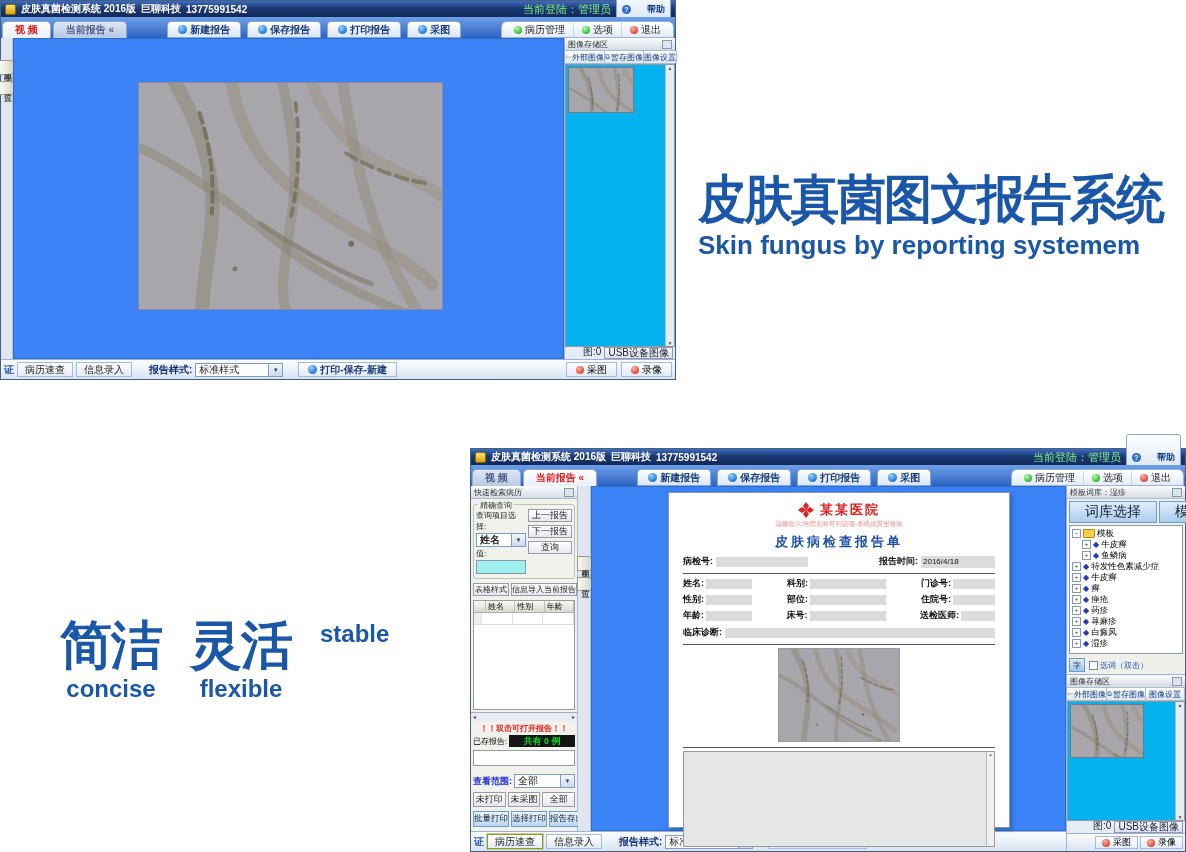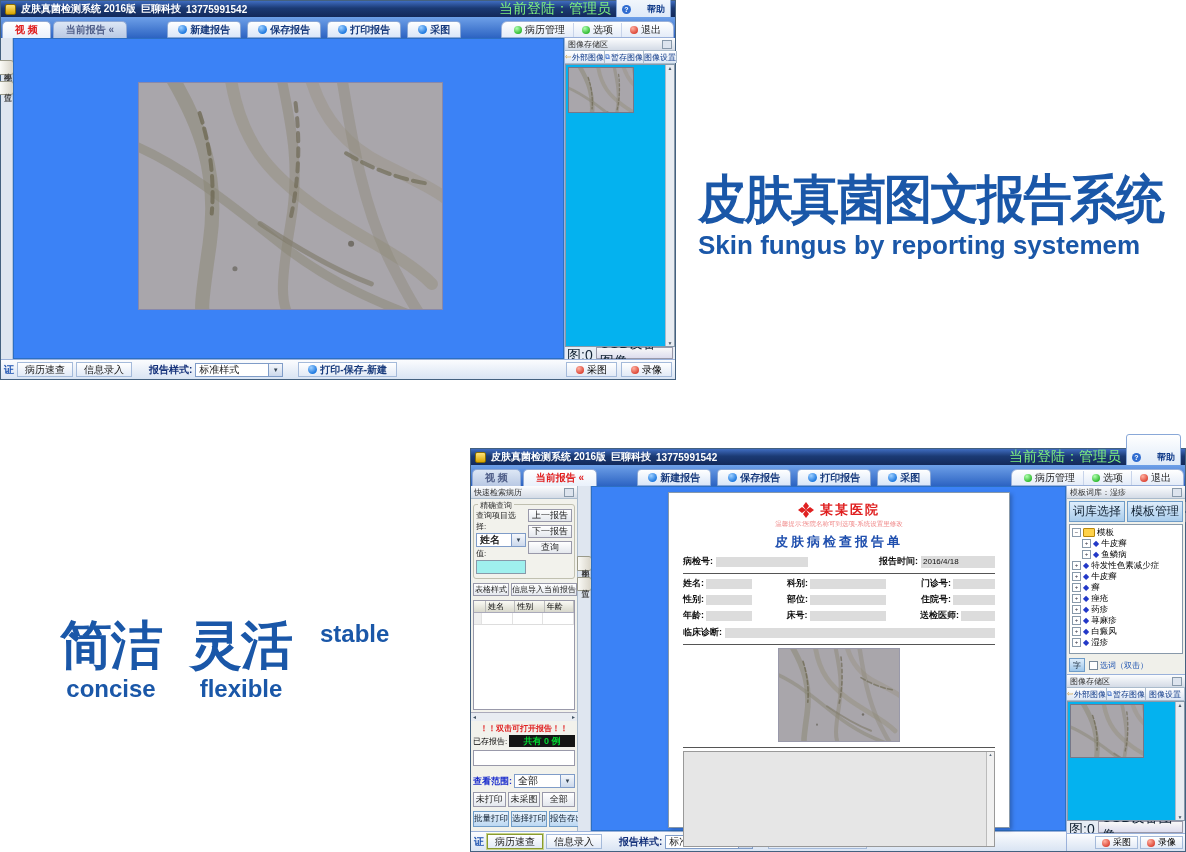--- a/index.html
+++ b/index.html
@@ -6,21 +6,21 @@
   .canvas{position:relative;width:1186px;height:852px;background:#fff;overflow:hidden;
           font-family:"Liberation Sans",sans-serif;-webkit-font-smoothing:antialiased;}
 
   
   .shot{position:absolute;display:flex;flex-direction:column;background:#eef3fa;
         border:1px solid #44617f;box-sizing:border-box;}
   .titlebar{height:16px;background:linear-gradient(#3f6cc0,#1b3a74 45%,#13295a);display:flex;
             align-items:center;gap:5px;padding:0 4px;color:#fff;font-size:10px;font-weight:bold;flex:none;}
   .lock{width:9px;height:9px;background:linear-gradient(#ffe37a,#d9a400);border:1px solid #8a6d00;
         border-radius:2px;flex:none;}
-  .tb-login{margin-left:auto;color:#7ef07e;font-weight:normal;font-size:14px;}
+  .tb-login{margin-left:auto;color:#7ef07e;font-weight:normal;font-size:11px;}
   .helpbtn{background:linear-gradient(#fff,#cfe0f5);color:#123c8a;border:1px solid #89a8d8;
            border-radius:3px;font-size:9px;padding:16px 5px;display:flex;align-items:center;gap:16px;height:12px;}
   .qico{width:9px;height:9px;border-radius:50%;background:#2f6cd0;color:#fff;font-size:7px;
         display:flex;align-items:center;justify-content:center;font-weight:bold;flex:none;}
 
   .tabrow{height:21px;background:linear-gradient(#6ea0e8,#2c63c2);display:flex;align-items:flex-end;
           padding:0 1px;gap:2px;flex:none;}
   .tab{height:17px;padding:0 12px;font-size:10px;font-weight:bold;border:1px solid #8fa9d6;border-bottom:none;
        border-radius:5px 5px 0 0;display:flex;align-items:center;box-sizing:border-box;}
   .tab.on{color:#e02020;background:linear-gradient(#fff,#eaf1fb);}
@@ -52,21 +52,21 @@
   .pbox{width:8px;height:7px;border:1px solid #8899aa;background:#dde4ee;flex:none;}
   .pbtns{display:flex;border-bottom:1px solid #aabbcc;flex:none;}
   .pbtn{flex:1;font-size:8px;height:12px;display:flex;align-items:center;justify-content:center;gap:1px;
         background:linear-gradient(#fff,#dce6f4);border-right:1px solid #aabbcc;color:#123c8a;white-space:nowrap;}
   .gly{font-size:7px;}
   .pbody{flex:1;background:#04b2ef;position:relative;border:1px solid #8899aa;min-height:0;}
   .thumb{position:absolute;left:2px;top:2px;width:64px;height:44px;border:1px solid #778;}
   .thumb svg{display:block;width:100%;height:100%;}
   .pscroll{position:absolute;right:0;top:0;bottom:0;width:8px;background:#e8ecf2;border-left:1px solid #aabbcc;
            display:flex;flex-direction:column;justify-content:space-between;align-items:center;font-size:5px;color:#456;}
-  .pfoot{height:12px;display:flex;align-items:flex-start;justify-content:flex-end;gap:3px;font-size:14px;
+  .pfoot{height:12px;display:flex;align-items:flex-end;justify-content:flex-end;gap:3px;font-size:10px;
          padding:0 2px;color:#123;background:#e6ecf4;flex:none;}
   .usbbtn{border:1px solid #99a;background:linear-gradient(#f8f8f8,#dde);padding:0 3px;height:10px;display:flex;align-items:center;}
 
   .bottombar{height:19px;background:linear-gradient(#fbfcfe,#d9e4f3);border-top:1px solid #9ab1da;display:flex;
              align-items:center;gap:3px;padding:0 3px;font-size:10px;flex:none;}
   .bb-btn{background:linear-gradient(#fff,#e2eaf6);border:1px solid #a4bada;padding:0 7px;height:15px;
           display:flex;align-items:center;color:#222;box-sizing:border-box;}
   .bb-btn.focus{border:1px solid #8a9a30;box-shadow:0 0 0 1px #c6d38a;}
   .bb-cert{color:#1a50b0;font-weight:bold;}
   .bb-style{color:#13307a;font-weight:bold;margin-left:14px;}
@@ -128,21 +128,21 @@
   .rimg{width:120px;height:92px;margin:3px auto;border:1px solid #99a;}
   .rimg svg{display:block;width:100%;height:100%;}
   .rtext{height:94px;background:#e6e6e6;border:1px solid #999;position:relative;margin-top:3px;}
   .rtscroll{position:absolute;right:0;top:0;bottom:0;width:7px;background:#f0f0f0;border-left:1px solid #bbb;
             font-size:4px;color:#567;text-align:center;}
 
   
   .rightcol{width:118px;flex:none;display:flex;flex-direction:column;border-left:1px solid #9ab1da;background:#f0f0ea;}
   .tpanel{height:188px;display:flex;flex-direction:column;flex:none;}
   .tbtnrow{display:flex;gap:2px;padding:2px;align-items:flex-start;}
-  .tpb{background:linear-gradient(#dfeefc,#aacdec);border:1px solid #6f9cc8;font-size:12px;padding:1px 3px;color:#123;white-space:nowrap;text-align:right;}
+  .tpb{background:linear-gradient(#dfeefc,#aacdec);border:1px solid #6f9cc8;font-size:14px;padding:1px 15px;color:#123;white-space:nowrap;text-align:right;}
   .tchecks{display:flex;flex-direction:column;font-size:7.5px;gap:1px;margin-left:auto;color:#222;}
   .chkline{display:flex;align-items:center;gap:2px;white-space:nowrap;}
   .chk{width:7px;height:7px;border:1px solid #789;background:#fff;flex:none;}
   .tree{flex:1;margin:0 2px 2px;background:#fff;border:1px solid #8899aa;overflow:hidden;font-size:8.5px;padding:2px;min-height:0;}
   .titem{display:flex;align-items:center;gap:2px;height:11px;white-space:nowrap;}
   .ind1{margin-left:10px;}
   .exp{width:7px;height:7px;border:1px solid #8899aa;font-size:6px;line-height:6px;text-align:center;background:#fff;color:#334;flex:none;}
   .dmd{color:#2238c8;font-size:8px;flex:none;}
   .folder{width:10px;height:7px;background:#ffd24a;border:1px solid #b8860b;border-radius:1px;flex:none;}
   .tfoot{display:flex;align-items:center;gap:4px;padding:2px;font-size:8px;flex:none;}

